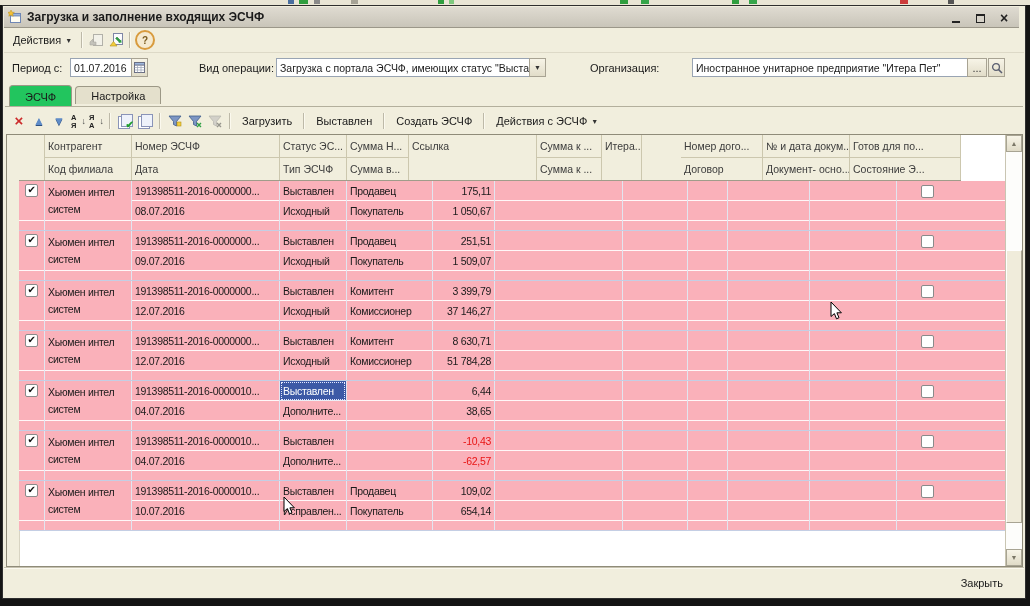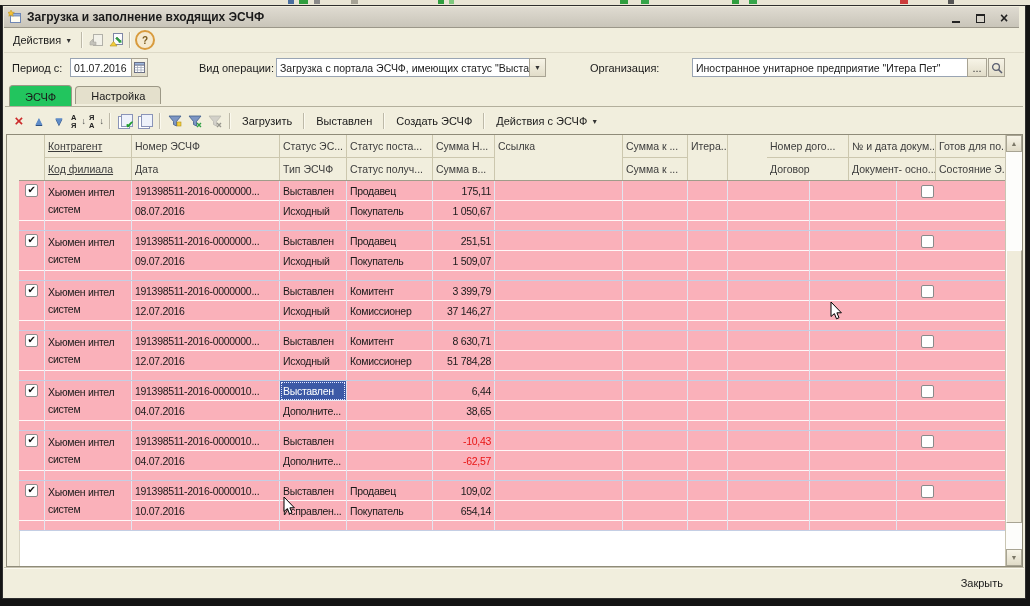--- a/index.html
+++ b/index.html
@@ -272,35 +272,31 @@
       </span>
     </div>
 
     <div class="tview">
       <div class="leftstrip"></div>
       <div class="thead">
           <div class="hcell" style="width: 26px;">
             <div class="h1 nodiv"></div>
             <div class="h2"></div>
           </div>
-          <div class="hcell" style="width: 87px; text-decoration: underline;">
+          <div class="hcell" style="width: 87px;">
             <div class="h1">Контрагент</div>
             <div class="h2">Код филиала</div>
           </div>
           <div class="hcell" style="width: 148px;">
             <div class="h1">Номер ЭСЧФ</div>
             <div class="h2">Дата</div>
           </div>
           <div class="hcell" style="width: 67px;">
             <div class="h1">Статус ЭС...</div>
             <div class="h2">Тип ЭСЧФ</div>
-          </div>
-          <div class="hcell" style="width: 86px;">
-            <div class="h1">Статус поста...</div>
-            <div class="h2">Статус получ...</div>
           </div>
           <div class="hcell" style="width: 62px;">
             <div class="h1">Сумма Н...</div>
             <div class="h2">Сумма в...</div>
           </div>
           <div class="hcell" style="width: 128px;">
             <div class="h1 nodiv">Ссылка</div>
             <div class="h2"></div>
           </div>
           <div class="hcell" style="width: 65px;">

